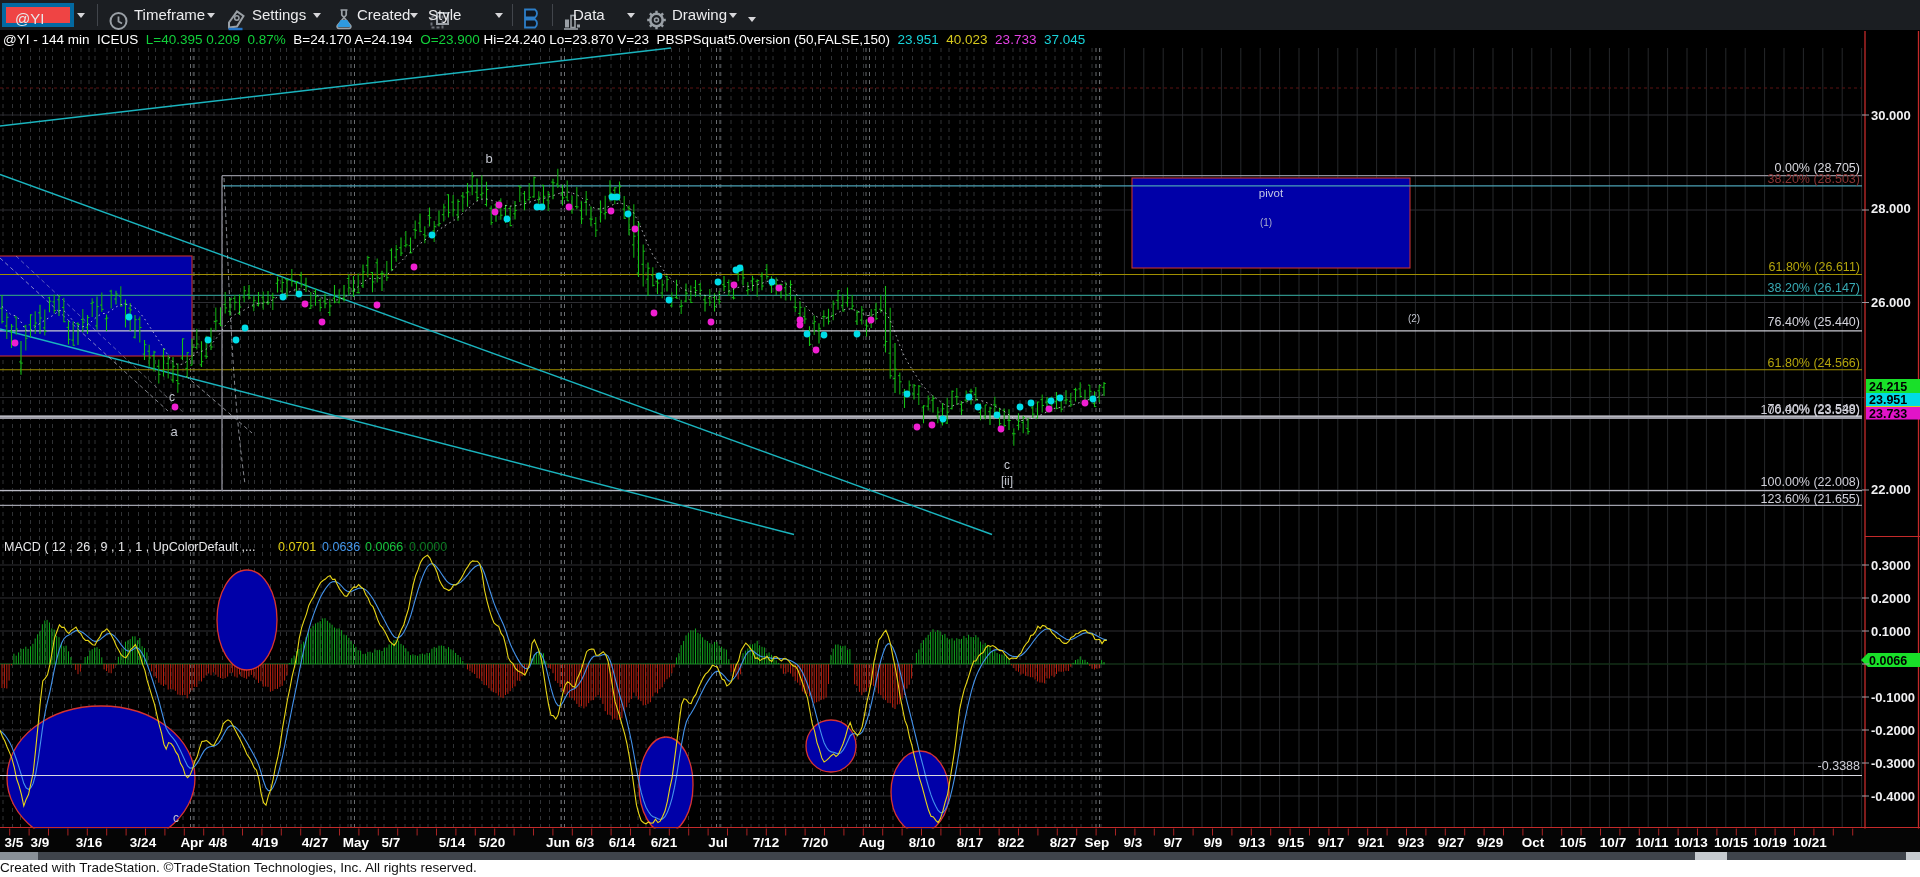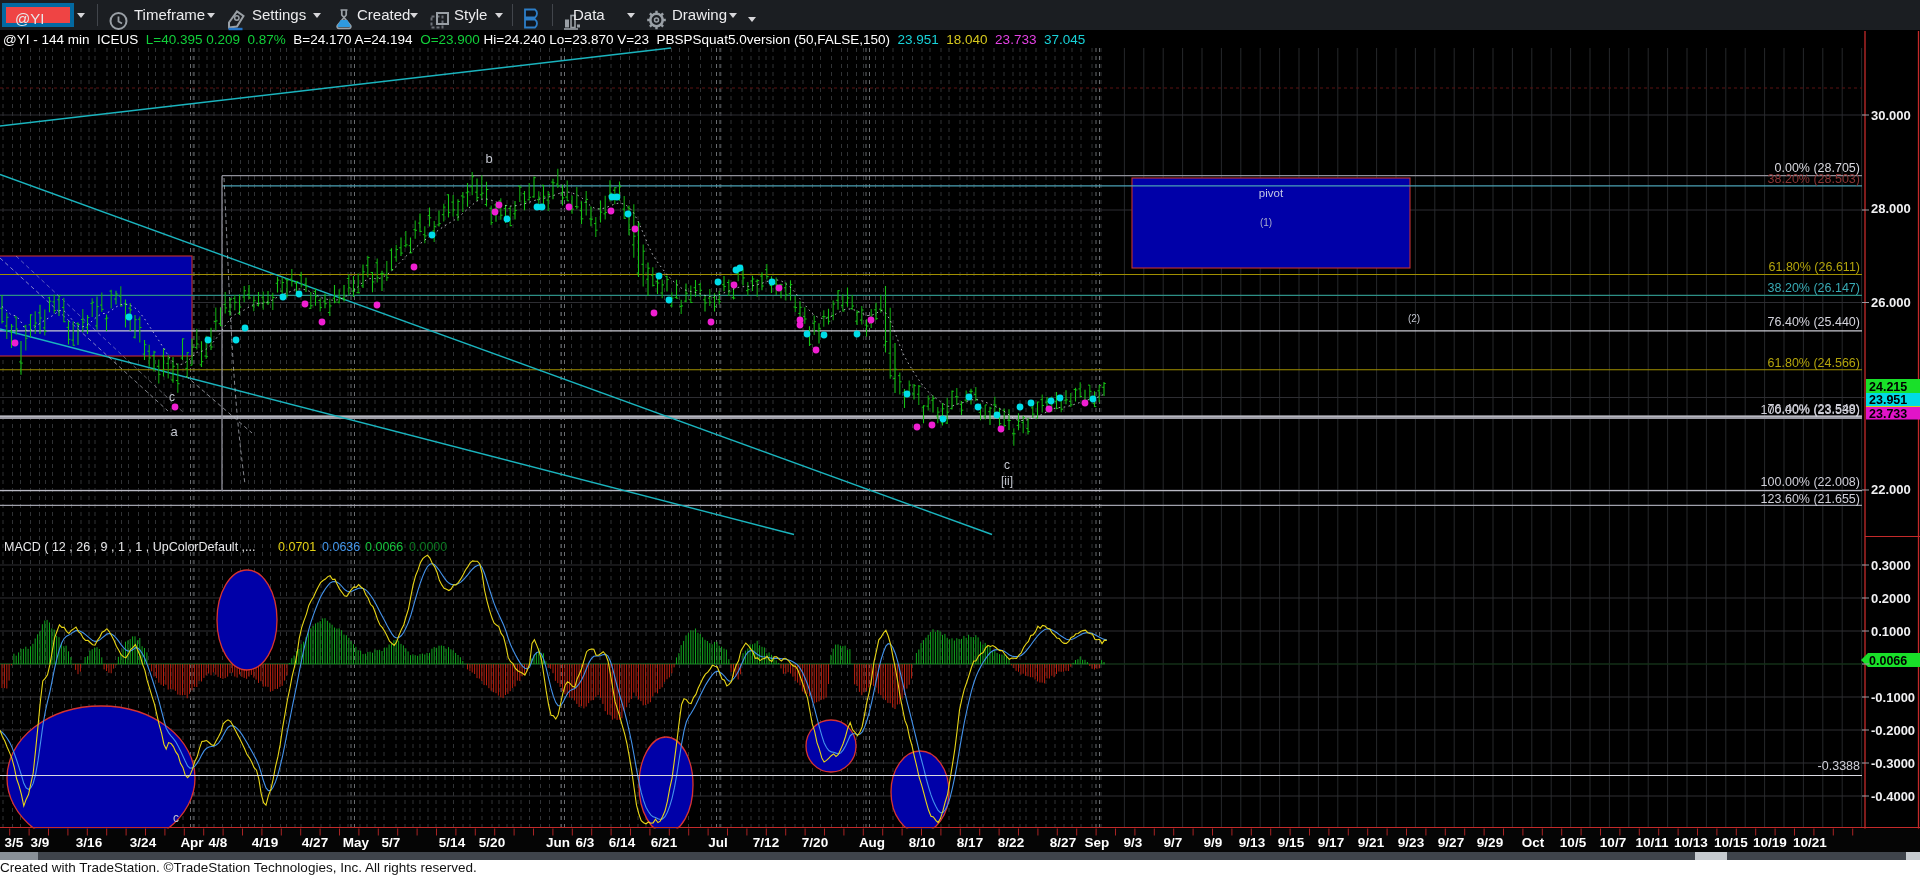--- a/index.html
+++ b/index.html
@@ -174,21 +174,21 @@
  <svg class="tbi" style="left:333px;top:4px" width="22" height="23" viewBox="0 0 22 23">
         <path d="M7.5,2.5h7M8.8,2.5v5L17.6,18a1.9,1.9 0 0 1 -1.7,2.9H6.1A1.9,1.9 0 0 1 4.4,18L13.2,7.5v-5" fill="none" stroke="#9aa0a6" stroke-width="1.7"></path>
         <path d="M7.7,12.5h6.6l3.1,5.5a1,1 0 0 1 -0.9,1.5H5.5a1,1 0 0 1 -0.9,-1.5Z" fill="#2e9ae0"></path>
       </svg>
  <div class="tbi" style="left:357px">Created</div>
  <div class="carat" style="left:410px"></div>
  <svg class="tbi" style="left:430px;top:6px" width="20" height="19" viewBox="0 0 20 19">
         <rect x="1.5" y="5" width="11" height="11" fill="none" stroke="#6d7178" stroke-width="2" stroke-dasharray="3,2"></rect>
         <rect x="7" y="1.5" width="11" height="11" fill="none" stroke="#9aa0a6" stroke-width="2"></rect>
       </svg>
- <div class="tbi" style="left:454px">Style</div>
+ <div class="tbi" style="left:428px">Style</div>
  <div class="carat" style="left:495px"></div>
  <div class="sep" style="left:512px"></div>
  <svg class="tbi" style="left:523px;top:4px" width="19" height="23" viewBox="0 0 19 23">
         <path d="M2,2h10a5,5 0 0 1 0,8H2Z M2,12h10a5,5 0 0 1 0,8H2Z" fill="#10161f" stroke="#2d7ec8" stroke-width="1.8"></path>
       </svg>
  <div class="sep" style="left:552px"></div>
  <svg class="tbi" style="left:564px;top:7px" width="19" height="17" viewBox="0 0 19 17">
         <rect x="1" y="6" width="4" height="8" fill="#9aa0a6"></rect>
         <rect x="7" y="2" width="4" height="12" fill="none" stroke="#9aa0a6" stroke-width="1.6"></rect>
         <rect x="13" y="11" width="3" height="3" fill="#9aa0a6"></rect>
@@ -202,19 +202,19 @@
           <circle cx="10.5" cy="10.5" r="2" stroke-width="1.5"></circle>
           <g stroke-width="2.4">
             <path d="M10.5,1.2v3M10.5,16.8v3M1.2,10.5h3M16.8,10.5h3M3.9,3.9l2.2,2.2M14.9,14.9l2.2,2.2M17.1,3.9l-2.2,2.2M6.1,14.9l-2.2,2.2"></path>
           </g>
         </g>
       </svg>
  <div class="tbi" style="left:672px">Drawing</div>
  <div class="carat" style="left:729px"></div>
  <div class="carat" style="left:748px;top:17px"></div>
 </div>
-<div id="hdr">@YI - 144 min  ICEUS  <span class="g">L=40.395 0.209  0.87%</span>  B=24.170 A=24.194  <span class="g">O=23.900</span> Hi=24.240 Lo=23.870 V=23  PBSPSquat5.0version (50,FALSE,150)  <span class="c">23.951</span>  <span class="y">18.040</span>  <span class="m">23.733</span>  <span class="c">37.045</span></div>
+<div id="hdr">@YI - 144 min  ICEUS  <span class="g">L=40.395 0.209  0.87%</span>  B=24.170 A=24.194  <span class="g">O=23.900</span> Hi=24.240 Lo=23.870 V=23  PBSPSquat5.0version (50,FALSE,150)  <span class="c">23.951</span>  <span class="y">40.023</span>  <span class="m">23.733</span>  <span class="c">37.045</span></div>
 <div id="scrl">
       <div style="position:absolute;left:0;top:0;width:38px;height:8px;background:#899097"></div>
       <div style="position:absolute;left:1695px;top:0;width:32px;height:8px;background:#c6cbcf"></div>
       <div style="position:absolute;left:1906px;top:0;width:14px;height:8px;background:#c6cbcf"></div>
     </div>
 <div id="copyr"><span style="margin-right:7px">Created with TradeStation. ©TradeStation Technologies, Inc. All rights reserved.</span></div>
 </div>
 </body></html>

